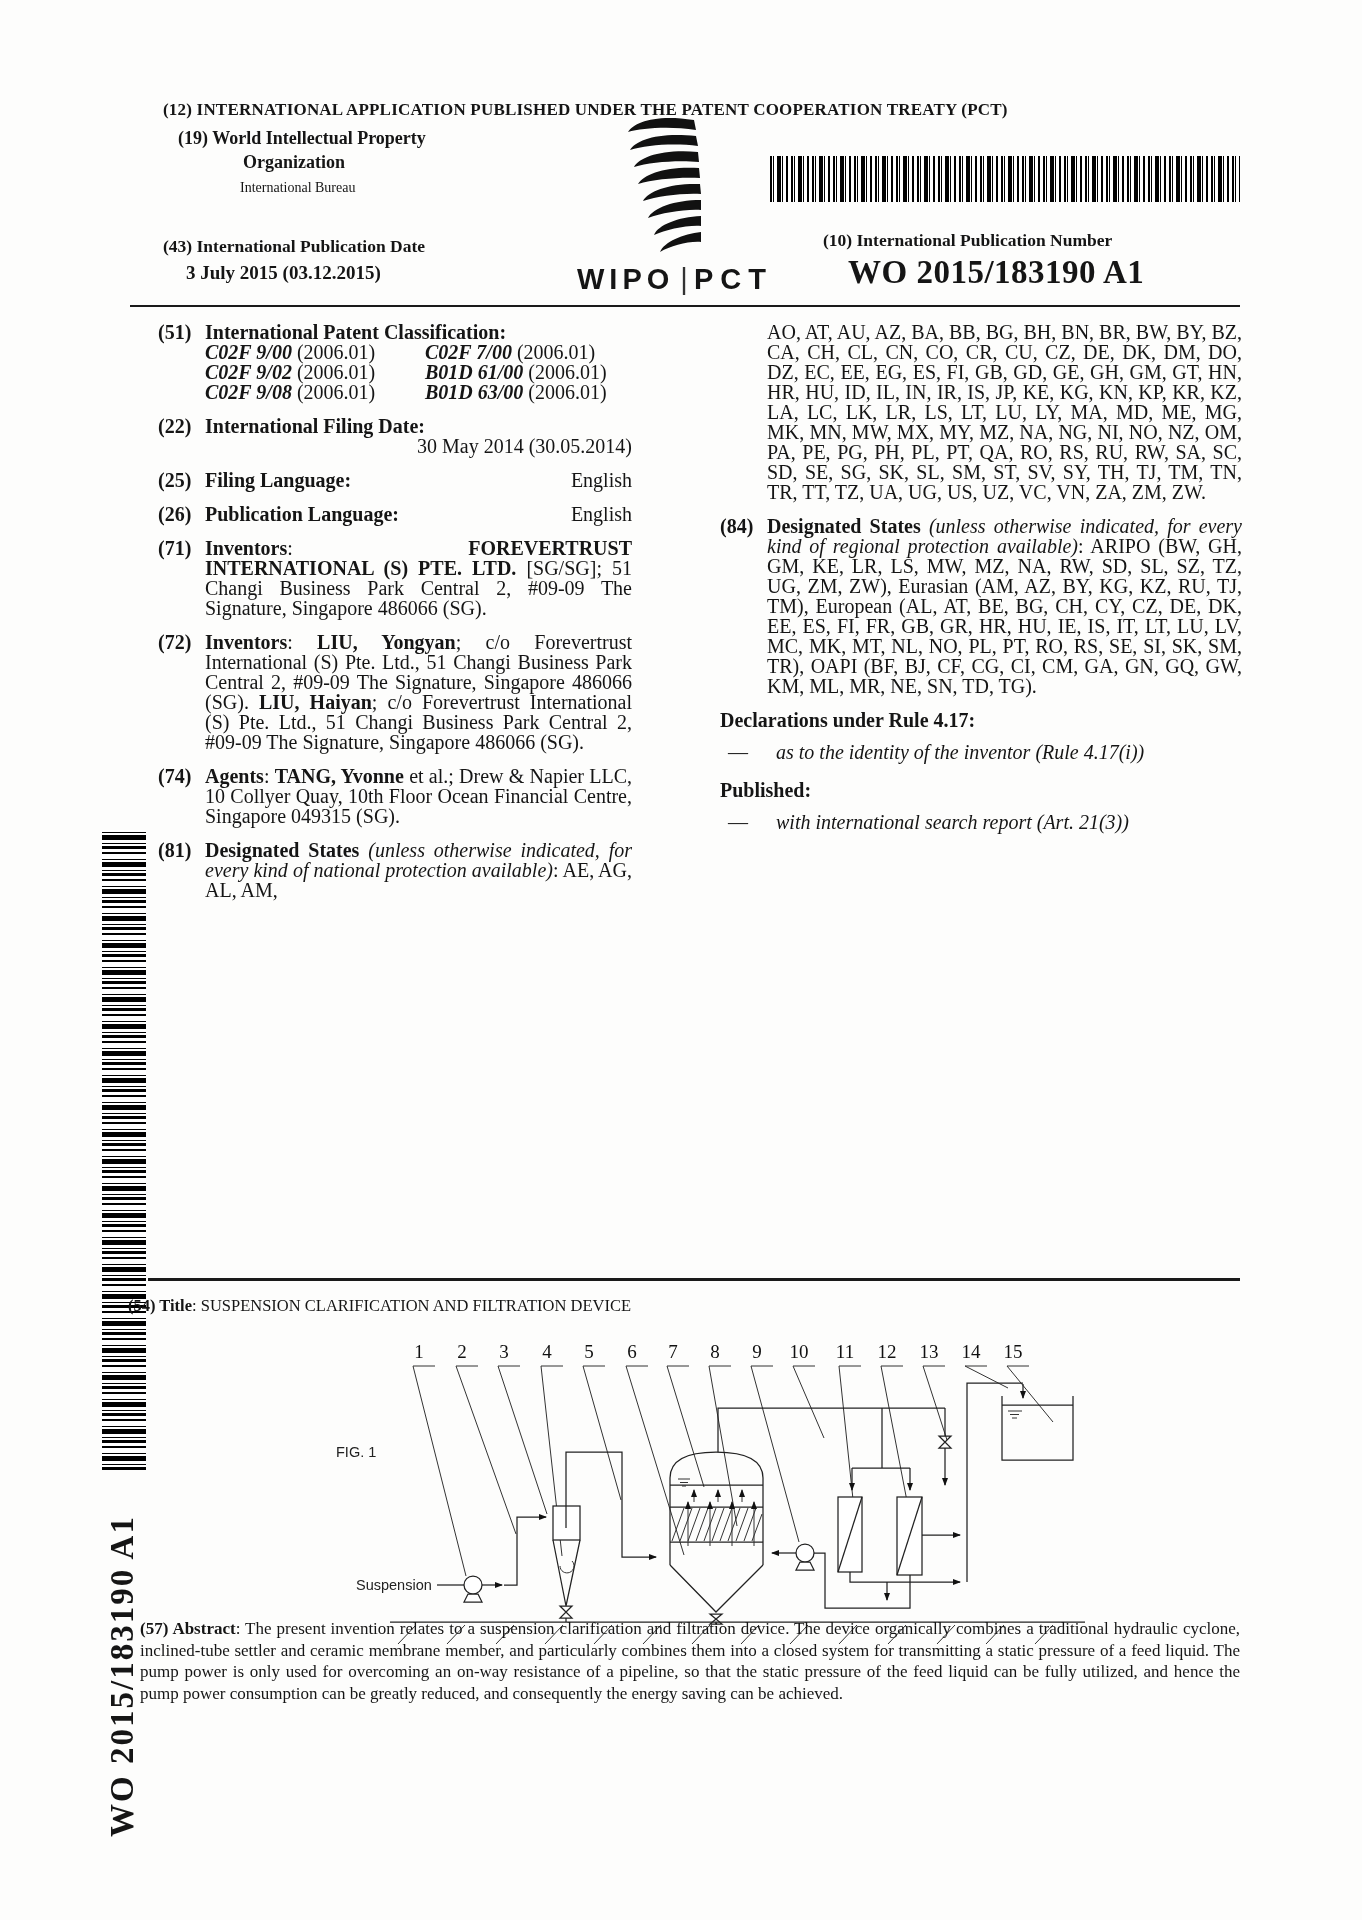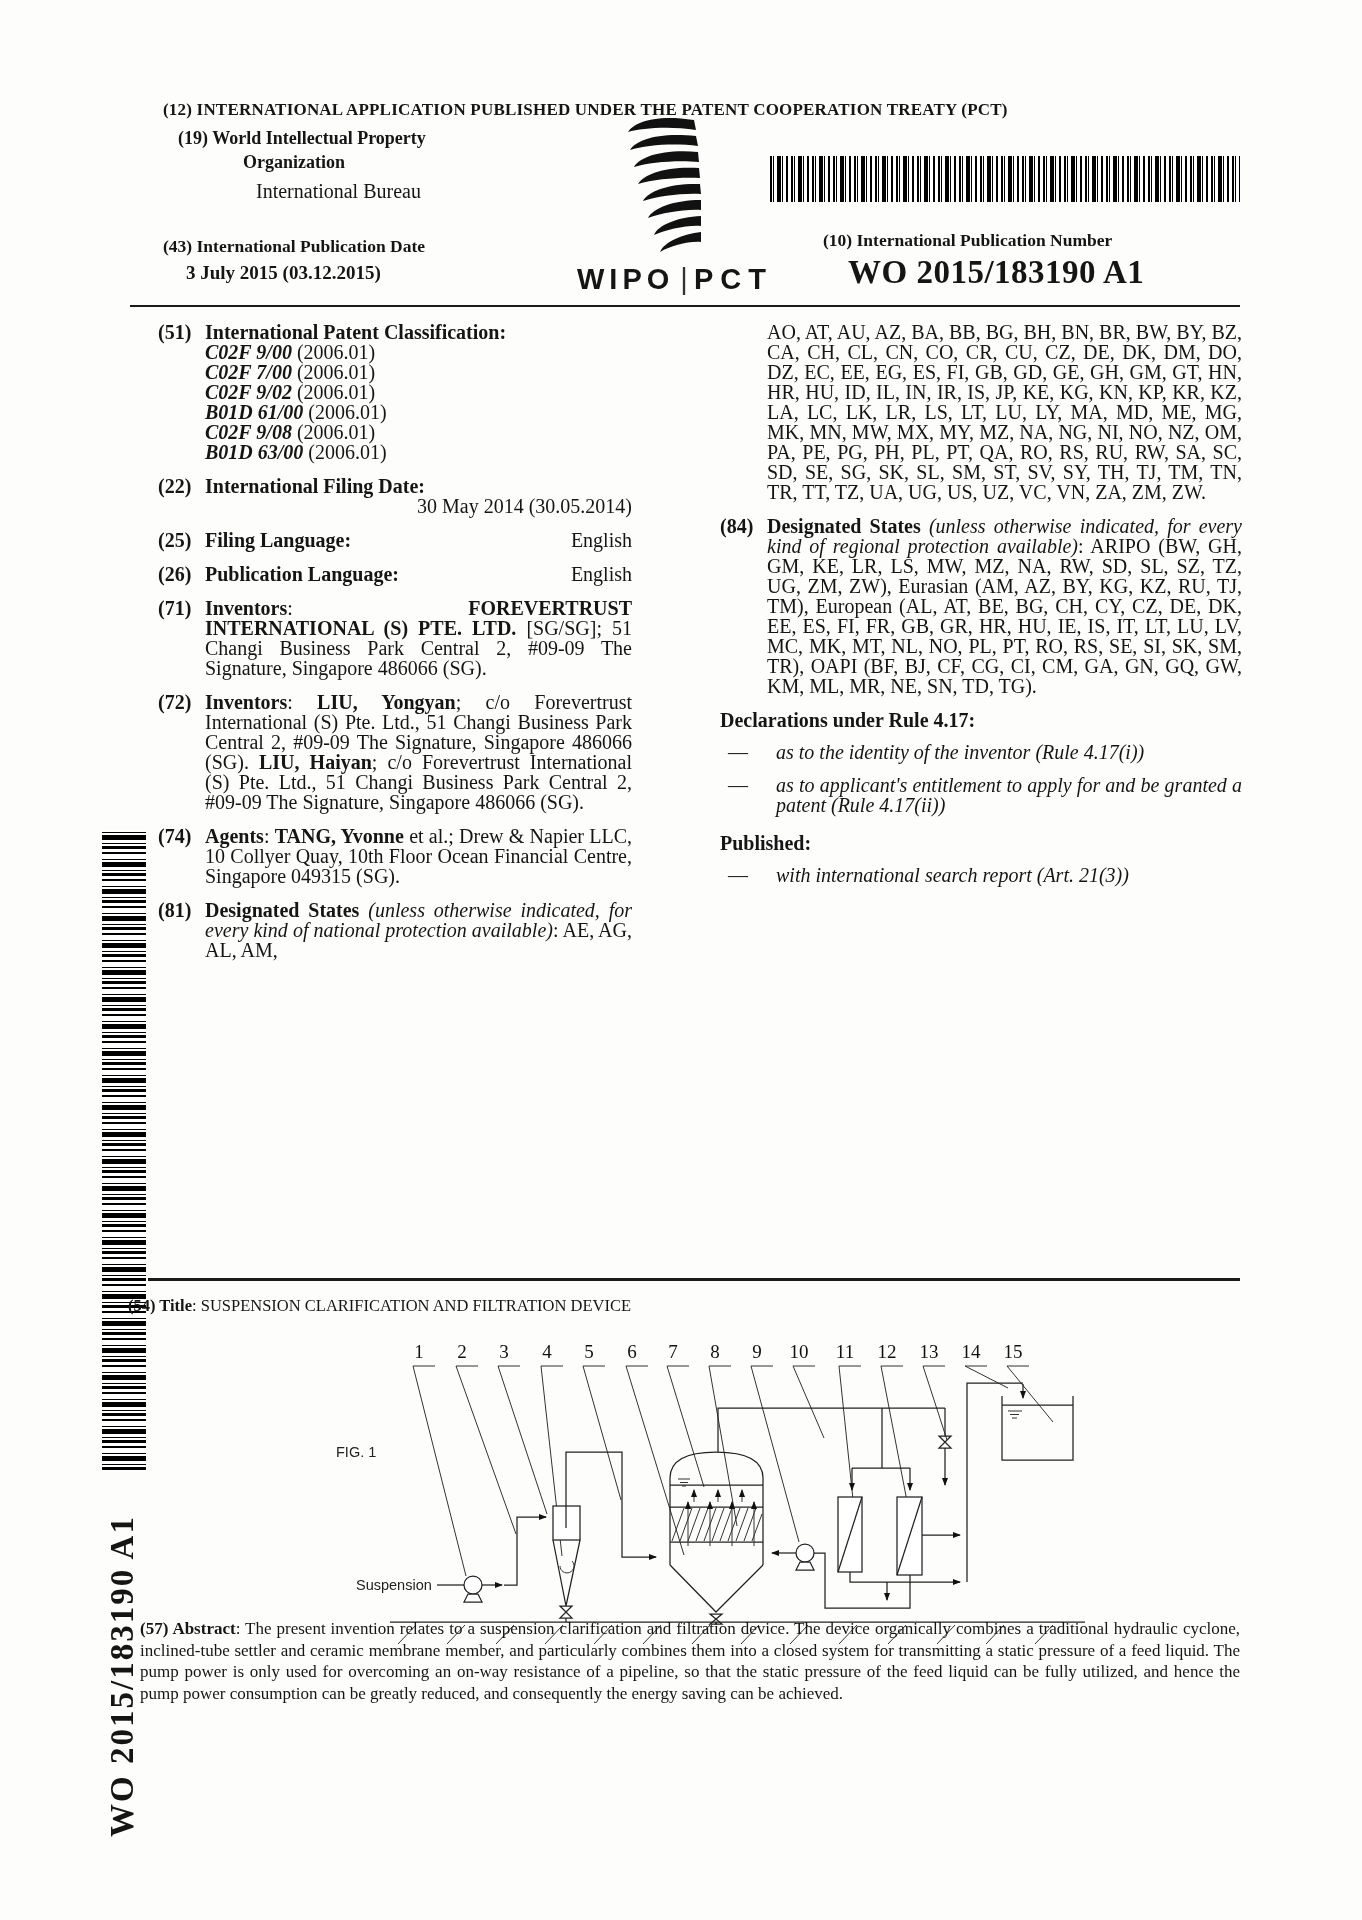--- a/index.html
+++ b/index.html
@@ -4,21 +4,21 @@
 <style>
   html,body{margin:0;padding:0;}
   body{width:1362px;height:1920px;position:relative;background:#fdfdfc;
        font-family:"Liberation Serif","DejaVu Serif",serif;color:#151515;}
   .abs{position:absolute;}
   b{font-weight:bold;}
   
   .banner{left:163px;top:100px;font-weight:bold;font-size:17px;letter-spacing:.2px;}
   .org1{left:178px;top:128px;font-weight:bold;font-size:18px;}
   .org2{left:243px;top:152px;font-weight:bold;font-size:18px;}
-  .bureau{left:256px;top:180px;font-size:20px;}
+  .bureau{left:240px;top:180px;font-size:14px;}
   .pubdate-label{left:163px;top:236px;font-weight:bold;font-size:17.5px;}
   .pubdate{left:186px;top:262px;font-weight:bold;font-size:19px;}
   .wipopct{left:577px;top:263px;font-family:"Liberation Sans",sans-serif;font-size:29px;}
   .wipopct .w{font-weight:900;letter-spacing:5px;}
   .wipopct .sep{font-weight:400;color:#333;padding:0 6px;}
   .wipopct .p{font-weight:700;letter-spacing:7px;}
   .pubnum-label{left:823px;top:230px;font-weight:bold;font-size:17.5px;}
   .pubnum{left:848px;top:254px;font-weight:bold;font-size:33px;letter-spacing:.5px;}
   .rule-top{left:130px;top:305px;width:1110px;height:2px;background:#1a1a1a;}
   .rule-mid{left:148px;top:1278px;width:1092px;height:3px;background:#1a1a1a;}
@@ -32,21 +32,21 @@
     font-weight:bold;font-size:33px;letter-spacing:2px;white-space:nowrap;}
   
   .col{font-size:20px;line-height:20px;text-align:justify;}
   .col-left{left:158px;top:322px;width:474px;}
   .col-right{left:720px;top:322px;width:522px;}
   .item{display:flex;margin-bottom:14px;}
   .inum{width:47px;flex:0 0 47px;font-weight:bold;}
   .ibody{flex:1;}
   .rightval{display:block;text-align:right;}
   .rowflex{display:flex;justify-content:space-between;}
-  .ipc-grid{display:grid;grid-template-columns:1fr;column-gap:13px;}
+  .ipc-grid{display:grid;grid-template-columns:1fr 1fr;column-gap:13px;}
   .ipc-code{font-weight:bold;font-style:italic;}
   .dash-item{position:relative;padding-left:56px;font-style:italic;margin-bottom:13px;}
   .dash-item::before{content:"—";position:absolute;left:8px;font-style:normal;}
   .decl-title{font-weight:bold;margin-bottom:12px;}
   
   .title54{left:128px;top:1296px;width:1114px;font-size:16.5px;}
   .abstract{left:140px;top:1618px;width:1100px;font-size:17px;line-height:21.5px;text-align:justify;}
   
   .figsvg{left:0;top:1330px;}
   .fig-num{font-size:19px;font-family:"Liberation Serif",serif;fill:#111;}
@@ -159,21 +159,20 @@
     <div class="ibody">AO, AT, AU, AZ, BA, BB, BG, BH, BN, BR, BW, BY, BZ, CA, CH, CL, CN, CO, CR, CU, CZ, DE, DK, DM, DO, DZ, EC, EE, EG, ES, FI, GB, GD, GE, GH, GM, GT, HN, HR, HU, ID, IL, IN, IR, IS, JP, KE, KG, KN, KP, KR, KZ, LA, LC, LK, LR, LS, LT, LU, LY, MA, MD, ME, MG, MK, MN, MW, MX, MY, MZ, NA, NG, NI, NO, NZ, OM, PA, PE, PG, PH, PL, PT, QA, RO, RS, RU, RW, SA, SC, SD, SE, SG, SK, SL, SM, ST, SV, SY, TH, TJ, TM, TN, TR, TT, TZ, UA, UG, US, UZ, VC, VN, ZA, ZM, ZW.</div>
   </div>
 
   <div class="item">
     <div class="inum">(84)</div>
     <div class="ibody"><b>Designated States</b><i> (unless otherwise indicated, for every kind of regional protection available)</i><span>: ARIPO (BW, GH, GM, KE, LR, LS, MW, MZ, NA, RW, SD, SL, SZ, TZ, UG, ZM, ZW), Eurasian (AM, AZ, BY, KG, KZ, RU, TJ, TM), European (AL, AT, BE, BG, CH, CY, CZ, DE, DK, EE, ES, FI, FR, GB, GR, HR, HU, IE, IS, IT, LT, LU, LV, MC, MK, MT, NL, NO, PL, PT, RO, RS, SE, SI, SK, SM, TR), OAPI (BF, BJ, CF, CG, CI, CM, GA, GN, GQ, GW, KM, ML, MR, NE, SN, TD, TG).</span></div>
   </div>
 
   <div class="decl-title">Declarations under Rule 4.17:</div>
   <div class="dash-item">as to the identity of the inventor (Rule 4.17(i))</div>
-  <div class="dash-item">as to applicant's entitlement to apply for and be granted a patent (Rule 4.17(ii))</div>
 
   <div class="decl-title" style="margin-top:18px;">Published:</div>
   <div class="dash-item">with international search report (Art. 21(3))</div>
 </div>
 
 <div class="abs rule-mid"></div>
 <div class="abs title54">
   <b>(54) Title</b><span>: SUSPENSION CLARIFICATION AND FILTRATION DEVICE</span>
 </div>
 

